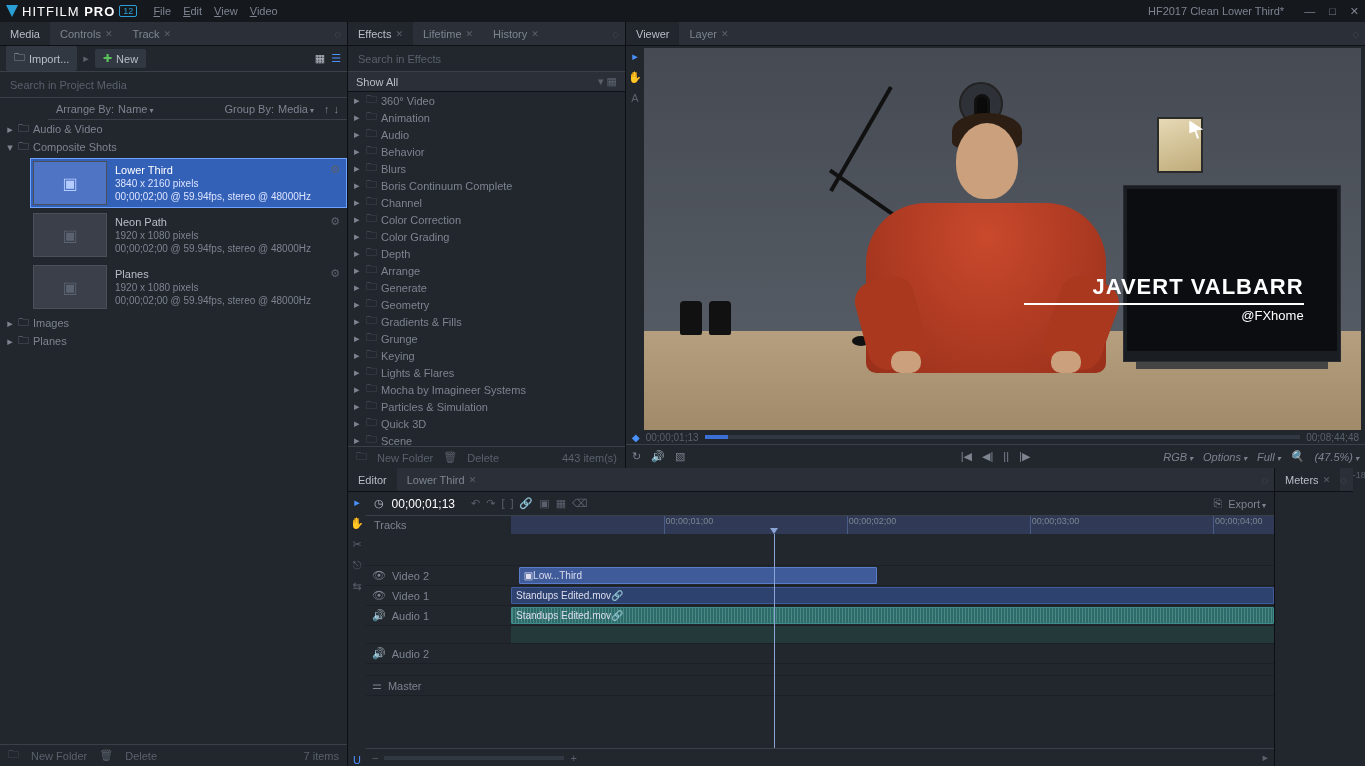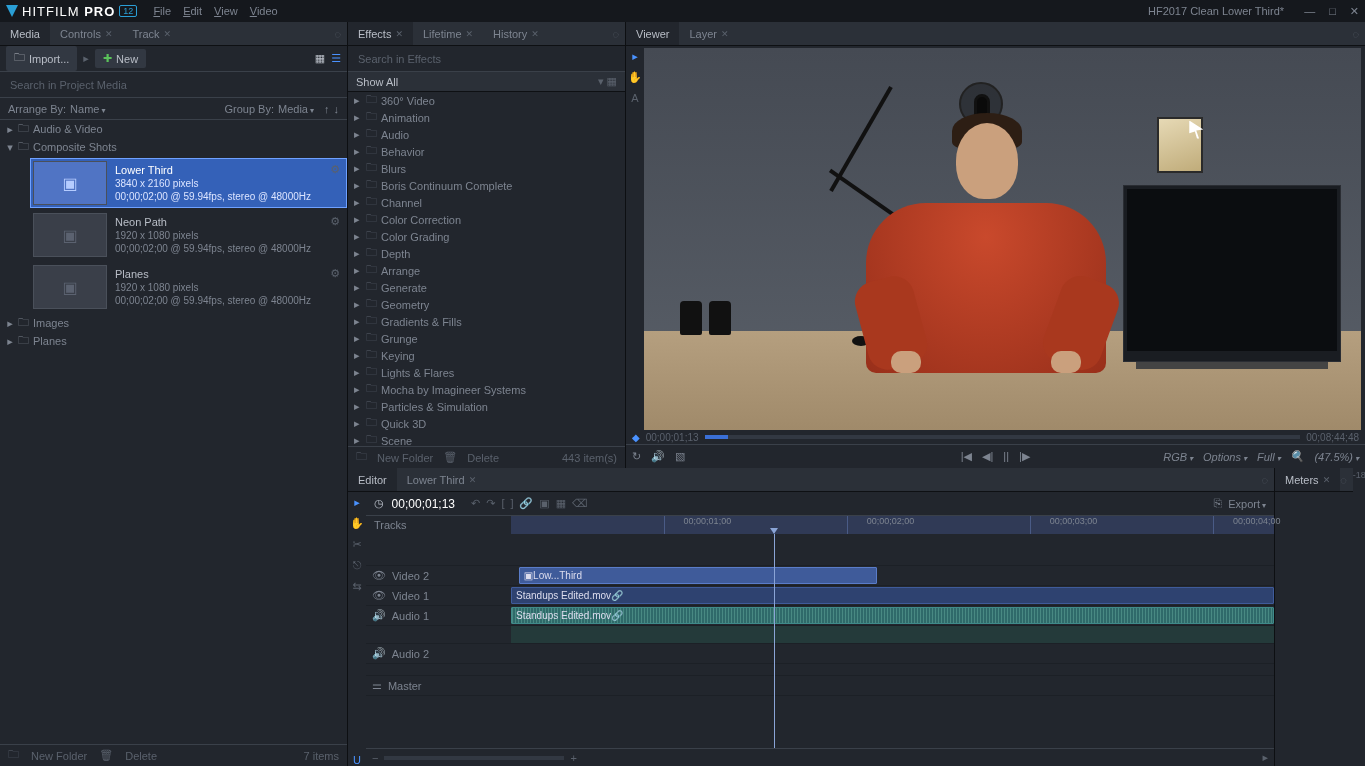--- a/index.html
+++ b/index.html
@@ -38,21 +38,21 @@
   .tab{padding:0 10px;height:100%;display:flex;align-items:center;gap:4px;color:var(--txt-dim);}
   .tab.active{background:var(--bg1);color:var(--txt);}
   .tab .x{font-size:9px;color:var(--txt-dimmer);}
   .tab-help{margin-left:auto;margin-right:6px;color:var(--txt-dimmer);}
   .toolbar{height:26px;background:var(--bg1);display:flex;align-items:center;gap:6px;padding:0 6px;border-bottom:1px solid var(--line);}
   .btn{background:var(--bg3);padding:3px 8px;border-radius:2px;color:var(--txt);display:flex;align-items:center;gap:4px;}
   .btn.plus{color:#5ac25a;}
   .search{height:26px;display:flex;align-items:center;padding:0 8px;background:var(--bg1);border-bottom:1px solid var(--line);}
   .search input{background:transparent;border:none;color:var(--txt);outline:none;width:100%;font-size:11px;}
   .search input::placeholder{color:var(--txt-dimmer);}
-  .arr-row{height:22px;display:flex;align-items:center;padding:0 8px;gap:4px;color:var(--txt-dim);border-bottom:1px solid var(--line);}
+  .arr-row{height:22px;display:flex;align-items:center;padding:0 8px;gap:4px;color:var(--txt-dim);border-bottom:1px solid var(--line);margin-left:48px;}
   .arr-row .sp{flex:1;}
   .tree{flex:1;overflow:auto;}
   .tree-row{display:flex;align-items:center;height:18px;padding:0 6px;color:var(--txt-dim);gap:4px;}
   .tree-row .tri{width:8px;text-align:center;}
   .tree-row.open>.tri::before{content:"▾";}
   .tree-row.closed>.tri::before{content:"▸";}
   .comp-card{display:flex;gap:8px;margin:2px 0 2px 30px;border:1px solid transparent;padding:2px;position:relative;}
   .comp-card.sel{background:var(--sel);border-color:#6fa1ff;}
   .thumb{width:74px;height:44px;background:#3a3f49;border:1px solid #4a505a;display:flex;align-items:center;justify-content:center;color:#5b6270;font-size:16px;}
   .comp-card.sel .thumb{background:#5074c4;color:#b5ccff;}
@@ -122,21 +122,21 @@
   .p-left-gap{width:348px;background:var(--bg1);border-right:1px solid #0d0f12;display:flex;flex-direction:column;}
   .p-timeline{flex:1;background:var(--bg1);border-right:1px solid #0d0f12;display:flex;flex-direction:column;}
   .tl-tools{width:18px;background:var(--bg1);display:flex;flex-direction:column;align-items:center;gap:8px;padding-top:4px;color:var(--txt-dimmer);}
   .tl-tools .sel{color:#4a92ff;}
   .tl-body{flex:1;display:flex;}
   .tl-header{height:24px;display:flex;align-items:center;padding:0 8px;gap:8px;border-bottom:1px solid var(--line);}
   .tl-header .tc{color:#fff;font-size:12px;}
   .mini-icons{display:flex;gap:6px;color:var(--txt-dimmer);margin-left:8px;}
   .tl-header .export{margin-left:auto;display:flex;gap:6px;align-items:center;color:var(--txt-dim);}
   .ruler{height:18px;background:#303a56;display:flex;color:var(--txt-dim);font-size:9px;position:relative;}
-  .ruler .tick{position:absolute;border-left:1px solid #4a5b86;height:100%;padding-left:19px;}
+  .ruler .tick{position:absolute;border-left:1px solid #4a5b86;height:100%;padding-left:1px;}
   .lanes{position:relative;flex:1;}
   .lane{height:20px;border-bottom:1px solid #1c2026;display:flex;align-items:center;}
   .lane-label{width:145px;display:flex;align-items:center;gap:6px;padding:0 6px;color:var(--txt-dim);}
   .lane-track{flex:1;position:relative;height:100%;}
   .clip{position:absolute;top:1px;bottom:1px;border-radius:1px;display:flex;align-items:center;padding:0 4px;font-size:10px;color:#dde;overflow:hidden;}
   .clip.blue{background:#3f5b9a;border:1px solid #5a7cc8;}
   .clip.blue2{background:#2e4270;border:1px solid #3f5b9a;}
   .clip.teal{background:#2f6a6a;border:1px solid #3f8a8a;}
   .waveform{position:absolute;inset:0;background:repeating-linear-gradient(90deg,#6fb8a8 0,#6fb8a8 1px,transparent 1px,transparent 3px);opacity:.4;}
   .playhead{position:absolute;top:0;bottom:0;width:1px;background:#8aa4d6;}
@@ -444,20 +444,25 @@
             <div class="kb"></div>
           <div class="person">
             <div class="torso"></div>
             <div class="arm l"></div>
               <div class="arm r"></div>
             <div class="hand" style="left:40px"></div>
               <div class="hand" style="left:200px"></div>
             <div class="hair"></div>
               <div class="head"></div>
           </div>
+          <div class="lower-third">
+            <div class="nm">JAVERT VALBARR</div>
+            <div class="line"></div>
+            <div class="hd">@FXhome</div>
+          </div>
           <div class="cursor"></div>
         </div>
       </div>
     </div>
     <div class="tc-row">
       <span style="color:#4a92ff">◆</span>
       <span>00;00;01;13</span>
       <div class="bar">
           <div class="fill"></div>
         </div>

